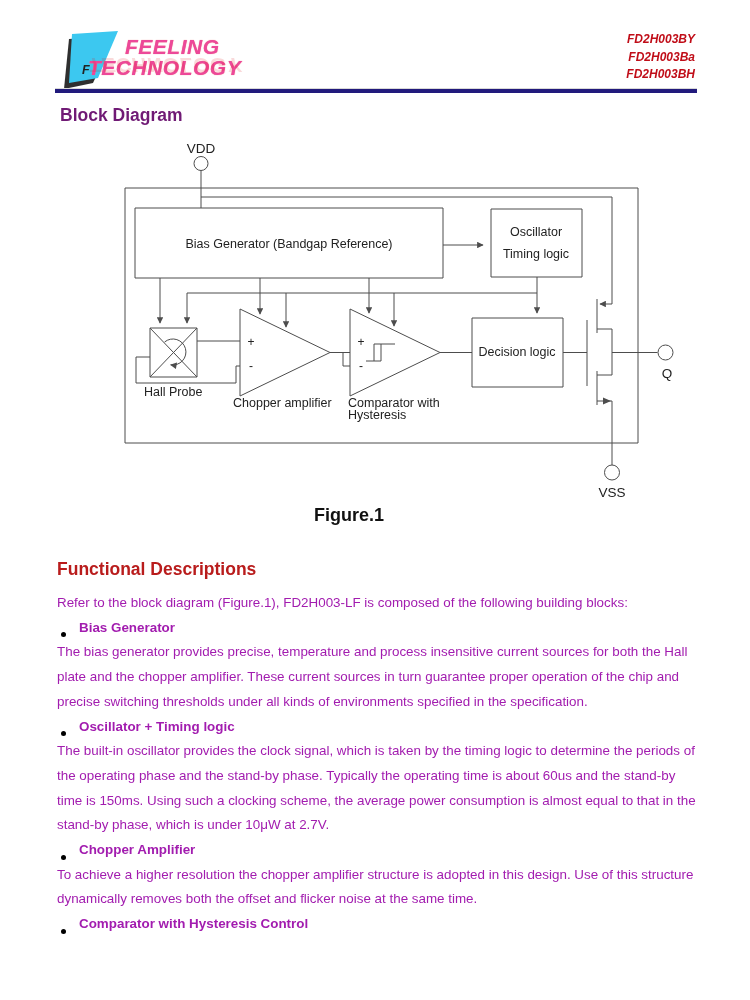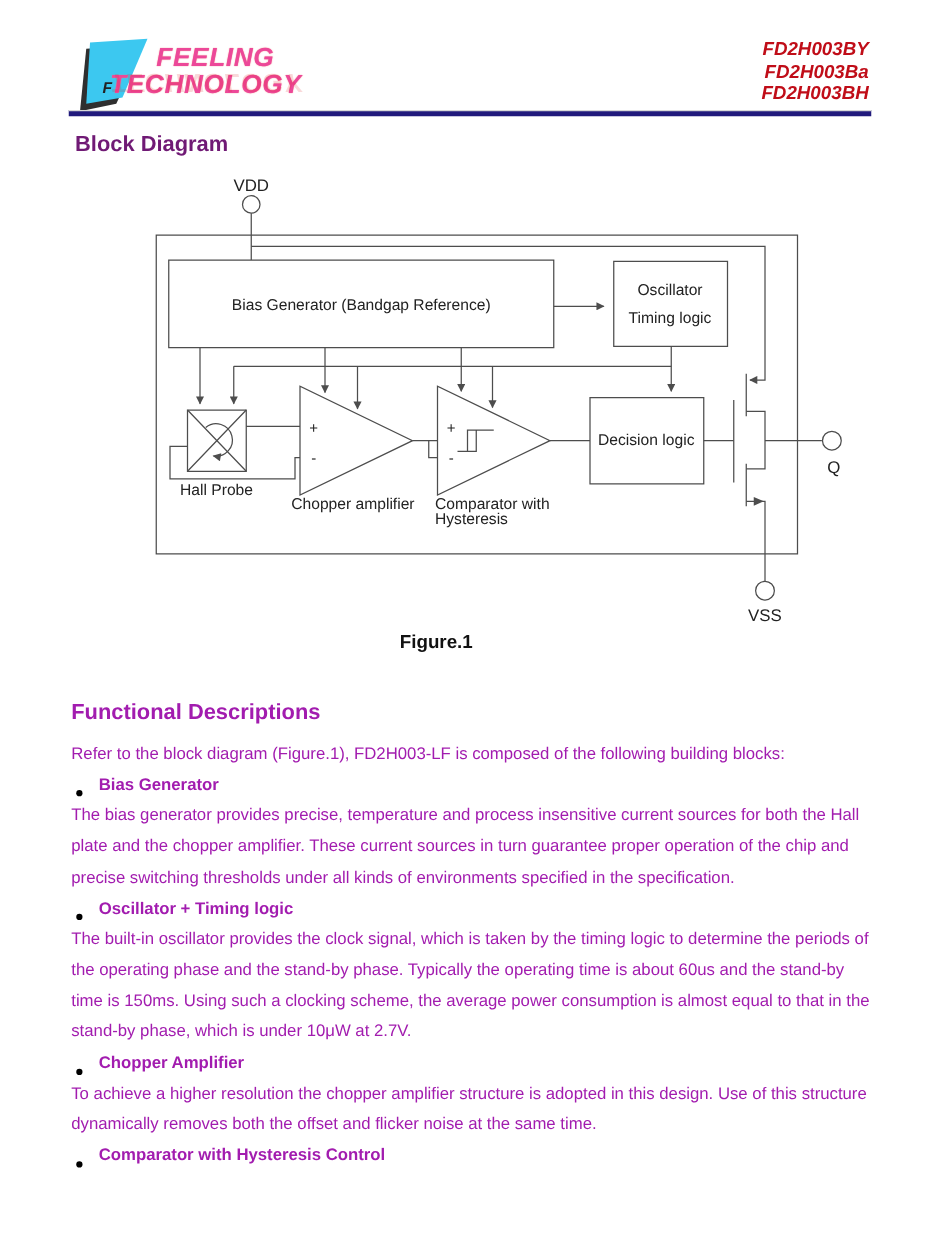--- a/index.html
+++ b/index.html
@@ -13,29 +13,29 @@
   .logo-mark { position:absolute; left:58px; top:30px; width:66px; height:60px; }
   .logo-line { position:absolute; font-style:italic; font-weight:bold; color:#ec4899;
                font-size:21px; letter-spacing:.5px; white-space:nowrap;
                text-shadow:0 0 1px #f08080; }
   .logo-line1 { left:125px; top:35px; }
   .logo-line2 { left:88px;  top:56px; }
   .logo-reflect { position:absolute; left:88px; top:77px; transform:scaleY(-1);
                   transform-origin:top; opacity:.16; font-style:italic; font-weight:bold;
                   color:#e0191e; font-size:21px; letter-spacing:.5px; white-space:nowrap; }
   .partnums { position:absolute; right:55px; top:31px; text-align:right;
-              font-style:italic; font-weight:bold; font-size:15px; line-height:17.5px;
+              font-style:italic; font-weight:bold; font-size:12px; line-height:17.5px;
               color:#c00d18; }
   .divider { position:absolute; left:55px; top:88px; width:642px; height:5px;
              background:#211a7c; border-top:1px solid #d8d8d8; }
   
   .h-block { position:absolute; left:60px; top:105px; font-size:17.5px; font-weight:bold; color:#701a75; }
-  .h-func  { position:absolute; left:57px; top:559px; font-size:17.5px; font-weight:bold; color:#a21caf; }
+  .h-func  { position:absolute; left:57px; top:559px; font-size:17.5px; font-weight:bold; color:#b91c1c; }
   .figcap  { position:absolute; left:0; top:505px; width:698px; text-align:center;
-             font-size:15px; font-weight:bold; color:#111; }
+             font-size:18px; font-weight:bold; color:#111; }
   
   .diagram { position:absolute; left:0; top:0; width:750px; height:530px; }
   .diagram * { vector-effect:non-scaling-stroke; }
   .ln   { stroke:#4d4d4d; stroke-width:1; fill:none; }
   .bx   { stroke:#4d4d4d; stroke-width:1; fill:#ffffff; }
   .tri  { stroke:#4d4d4d; stroke-width:1; fill:none; }
   svg text { font-family:"Liberation Sans", sans-serif; fill:#222222; font-size:12.5px; }
   text.term { font-size:13.5px; }
   text.pm   { font-size:12px; }
   

